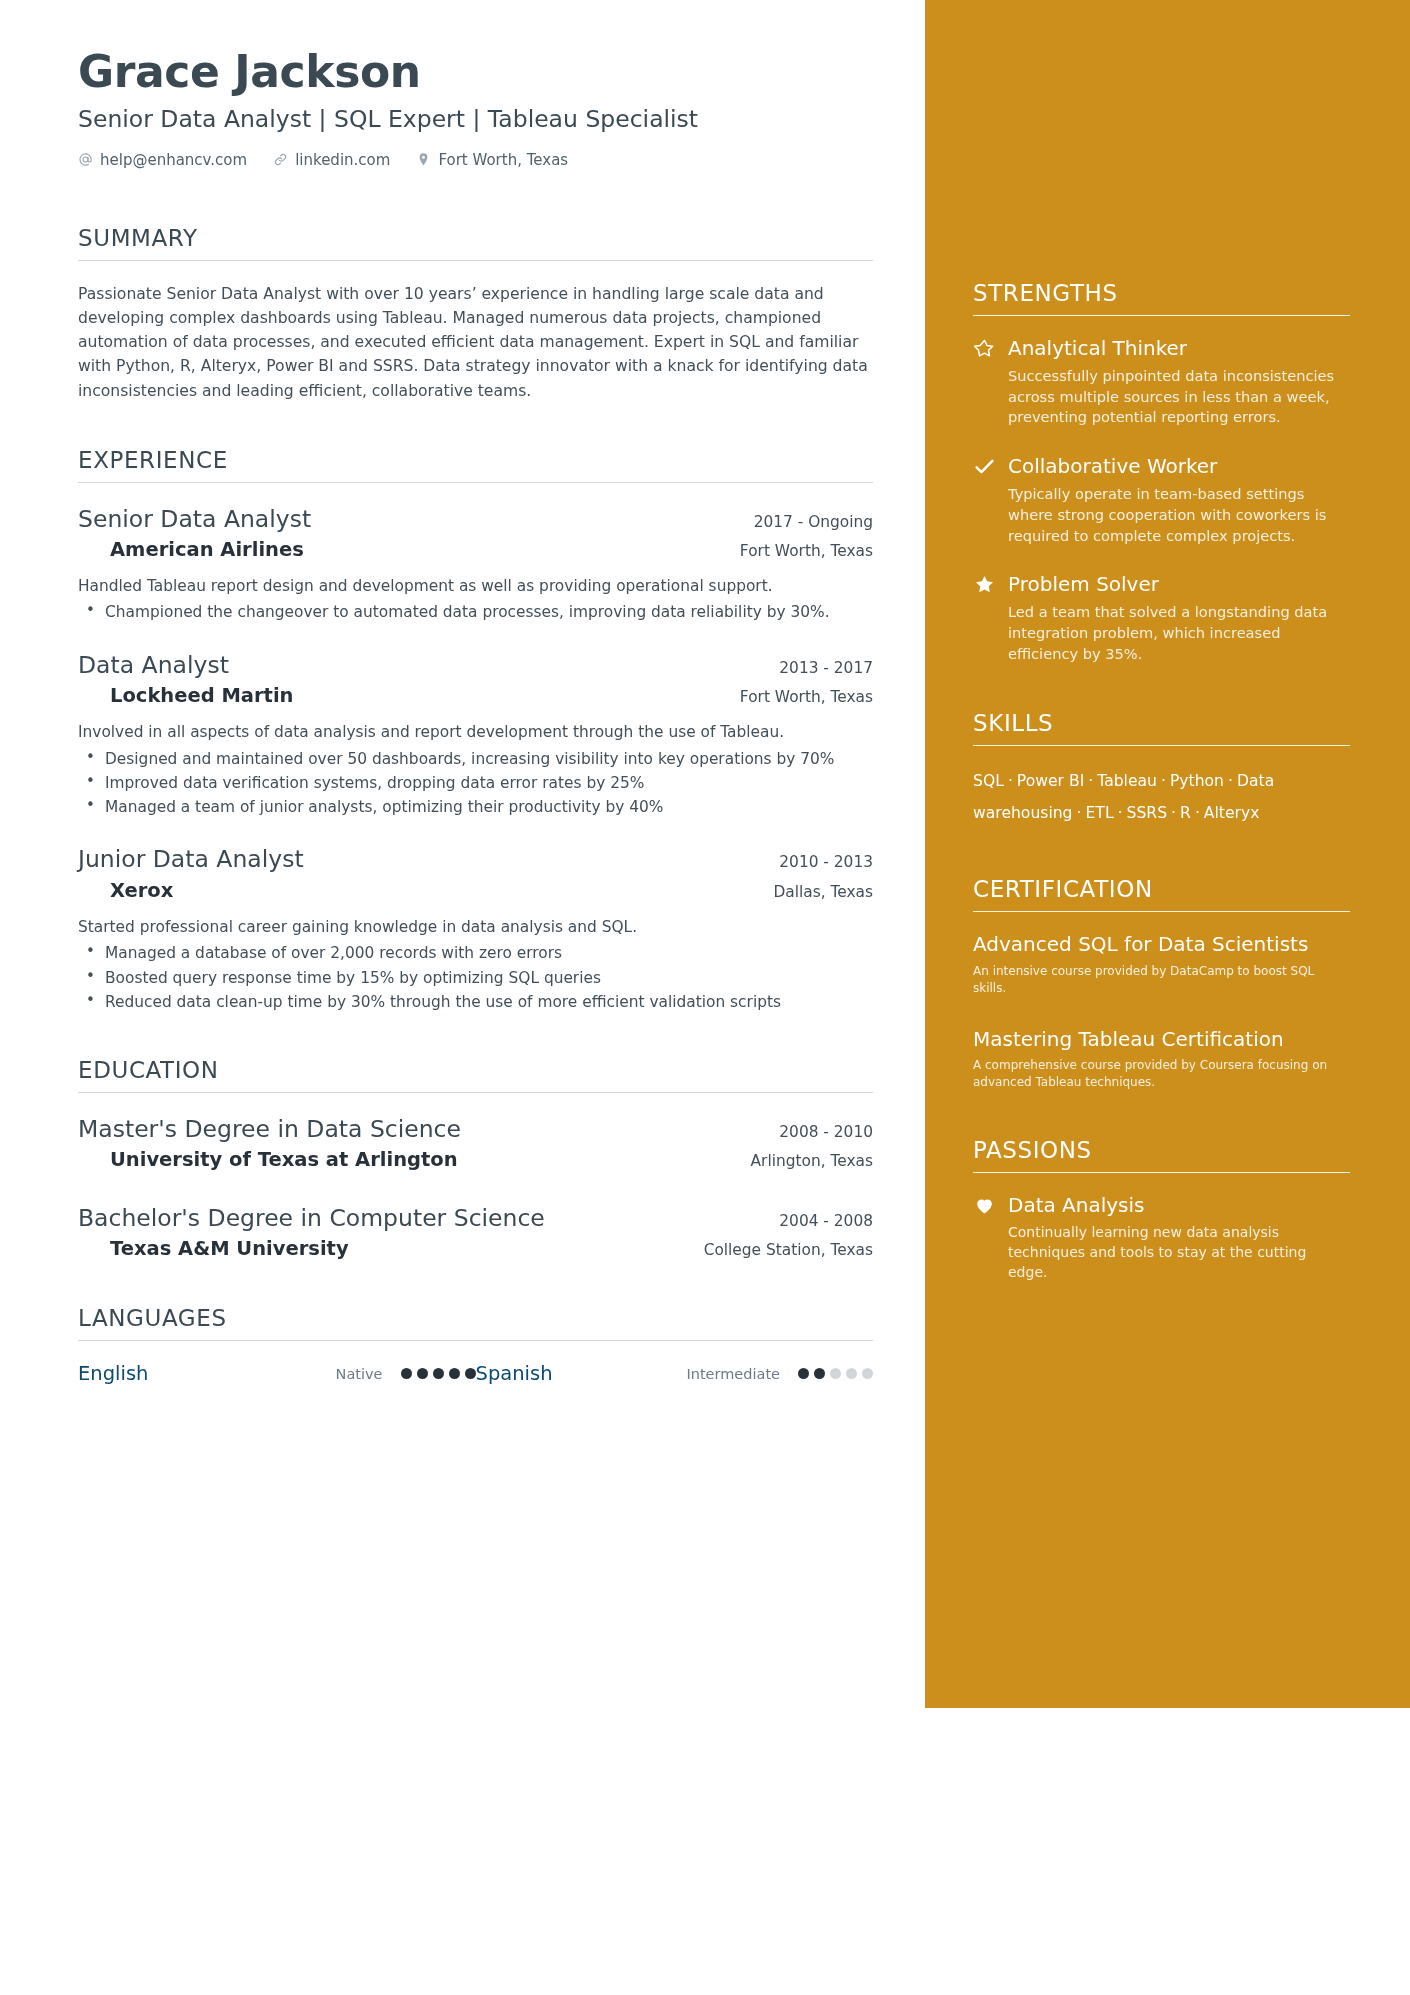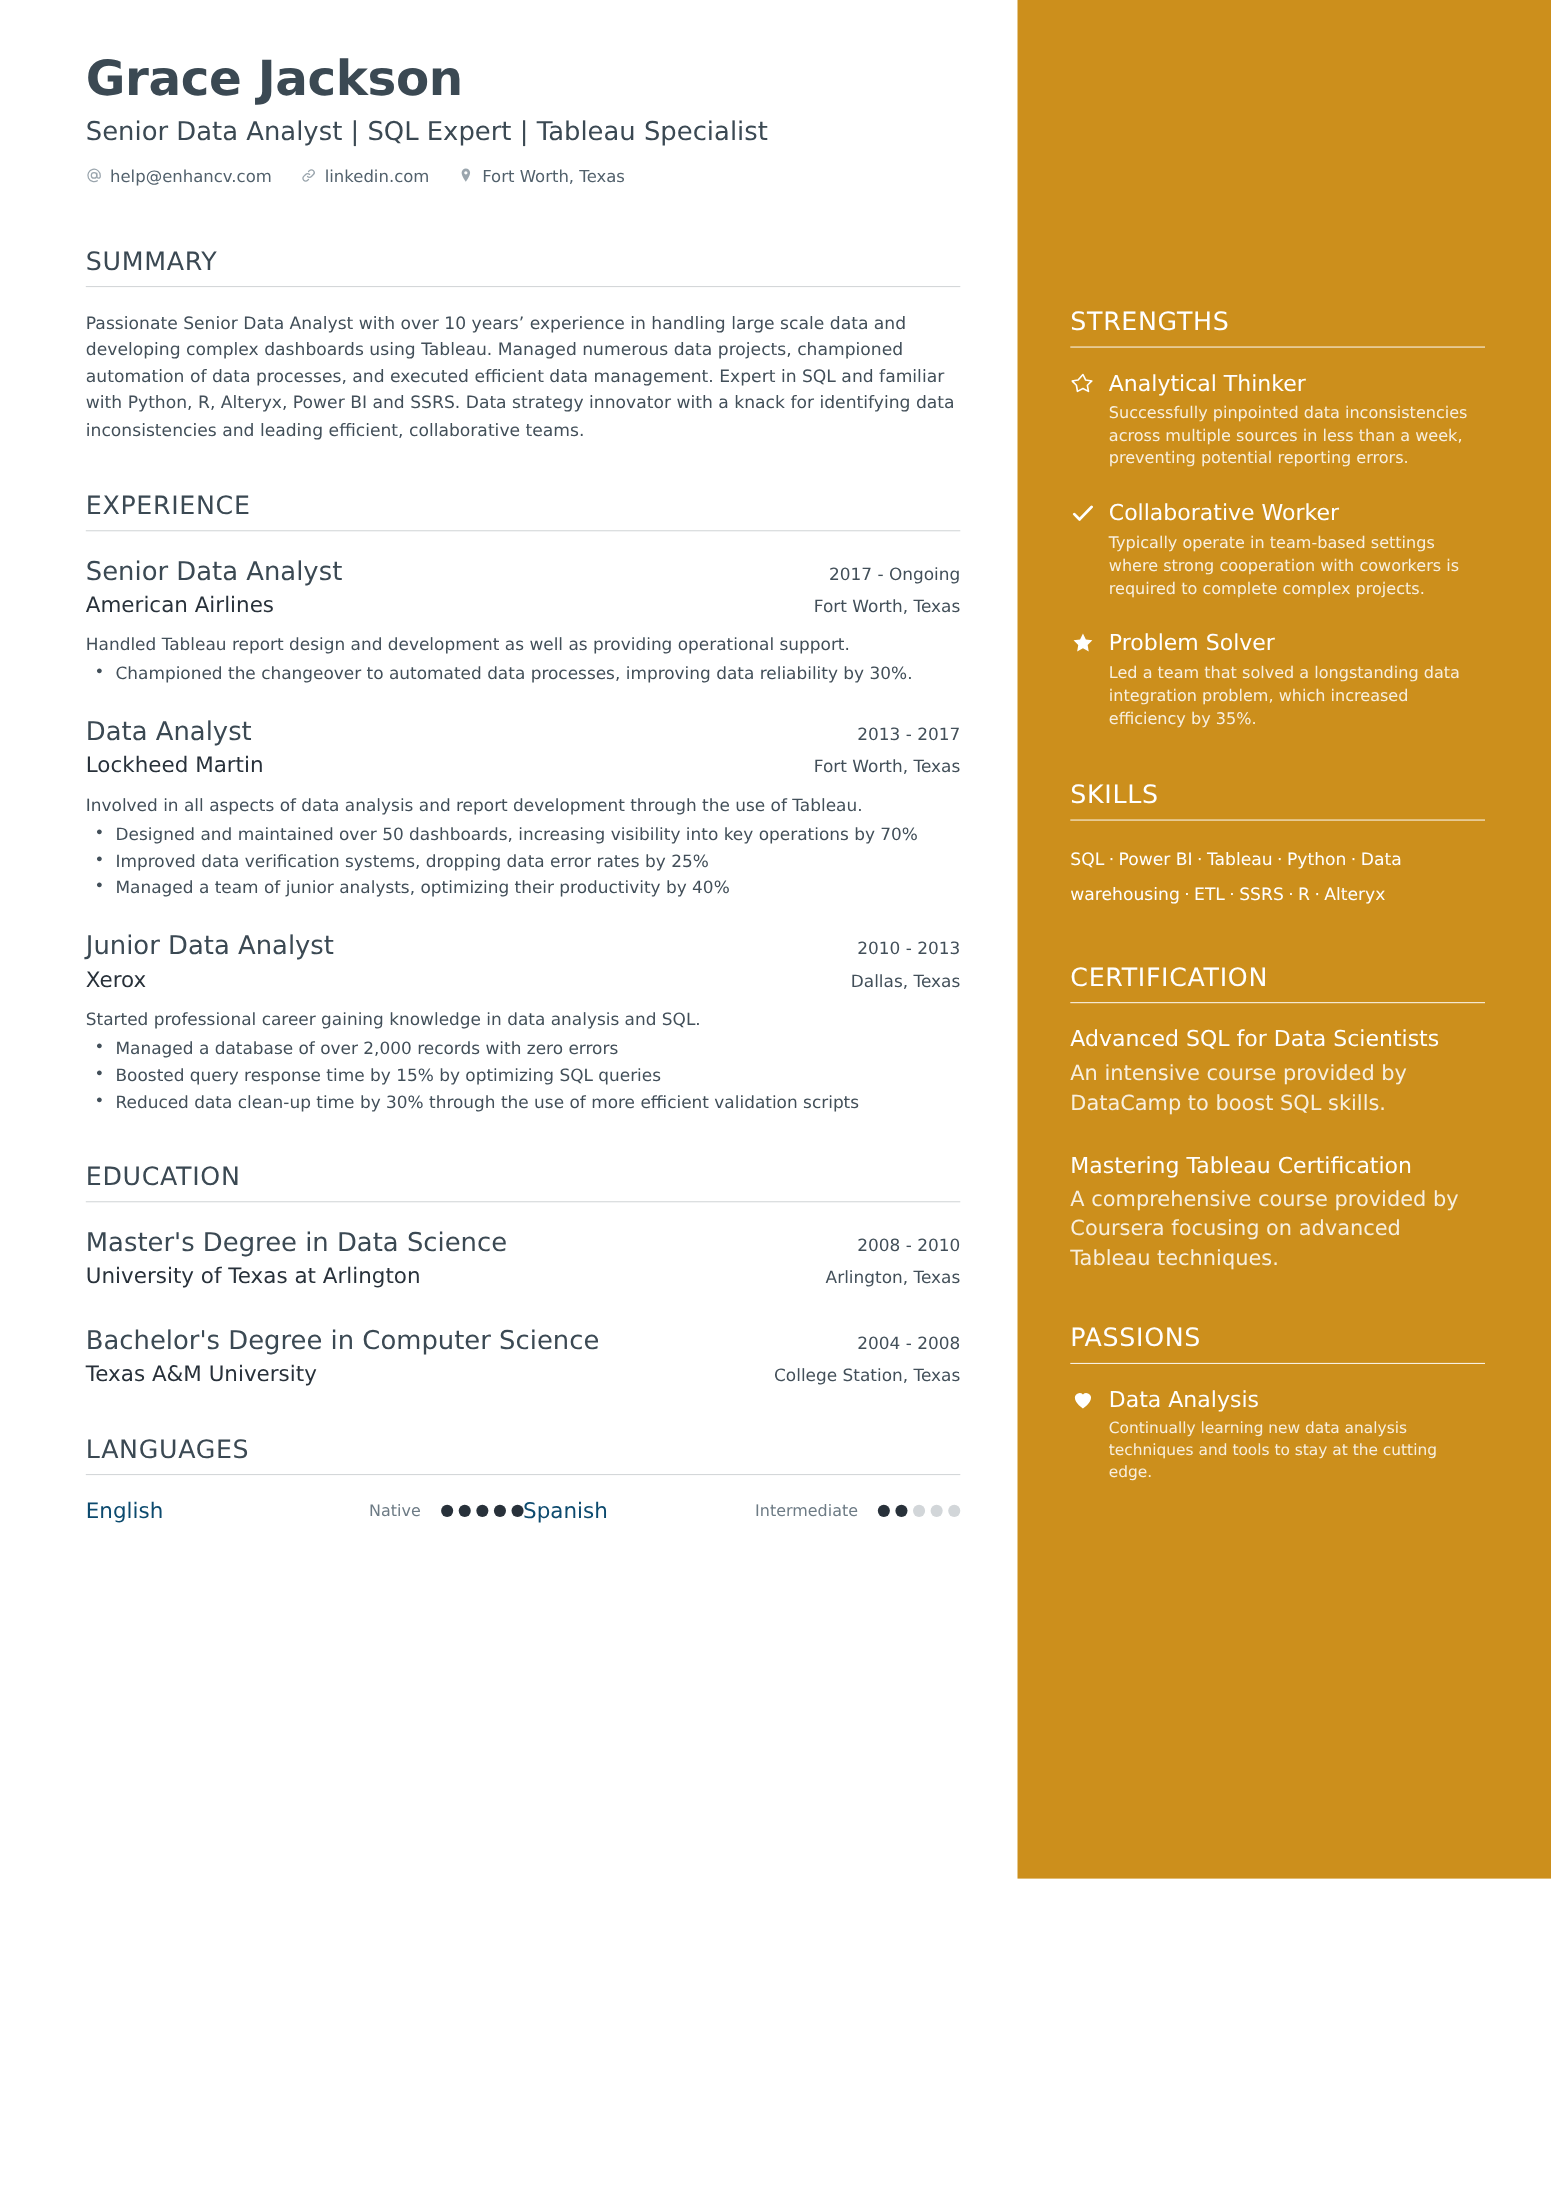--- a/index.html
+++ b/index.html
@@ -109,23 +109,24 @@
   }
   .entry-row2 {
     display: flex;
     justify-content: space-between;
     align-items: baseline;
     gap: 18px;
     margin-top: 3px;
   }
   .entry-org {
     font-size: 19.5px;
-    font-weight: 400;
+    font-weight: 700;
     color: #28313a;
     line-height: 1.3;
+    margin-left: 32px;
   }
   .entry-loc {
     font-size: 15.4px;
     color: #424f59;
     white-space: nowrap;
     flex: 0 0 auto;
   }
   .entry-desc {
     font-size: 15.4px;
     line-height: 1.45;
@@ -247,21 +248,21 @@
   .skill-sep { padding: 0 4px; }
 
   .cert { margin-bottom: 30px; }
   .cert:last-child { margin-bottom: 0; }
   .cert-title {
     font-size: 20px;
     color: #ffffff;
     line-height: 1.22;
   }
   .cert-desc {
-    font-size: 19px;
+    font-size: 12px;
     line-height: 1.42;
     color: rgba(255,255,255,0.86);
     margin-top: 6px;
   }
 
   .passion { margin-bottom: 20px; }
   .passion-head {
     display: flex;
     align-items: center;
     gap: 13px;

